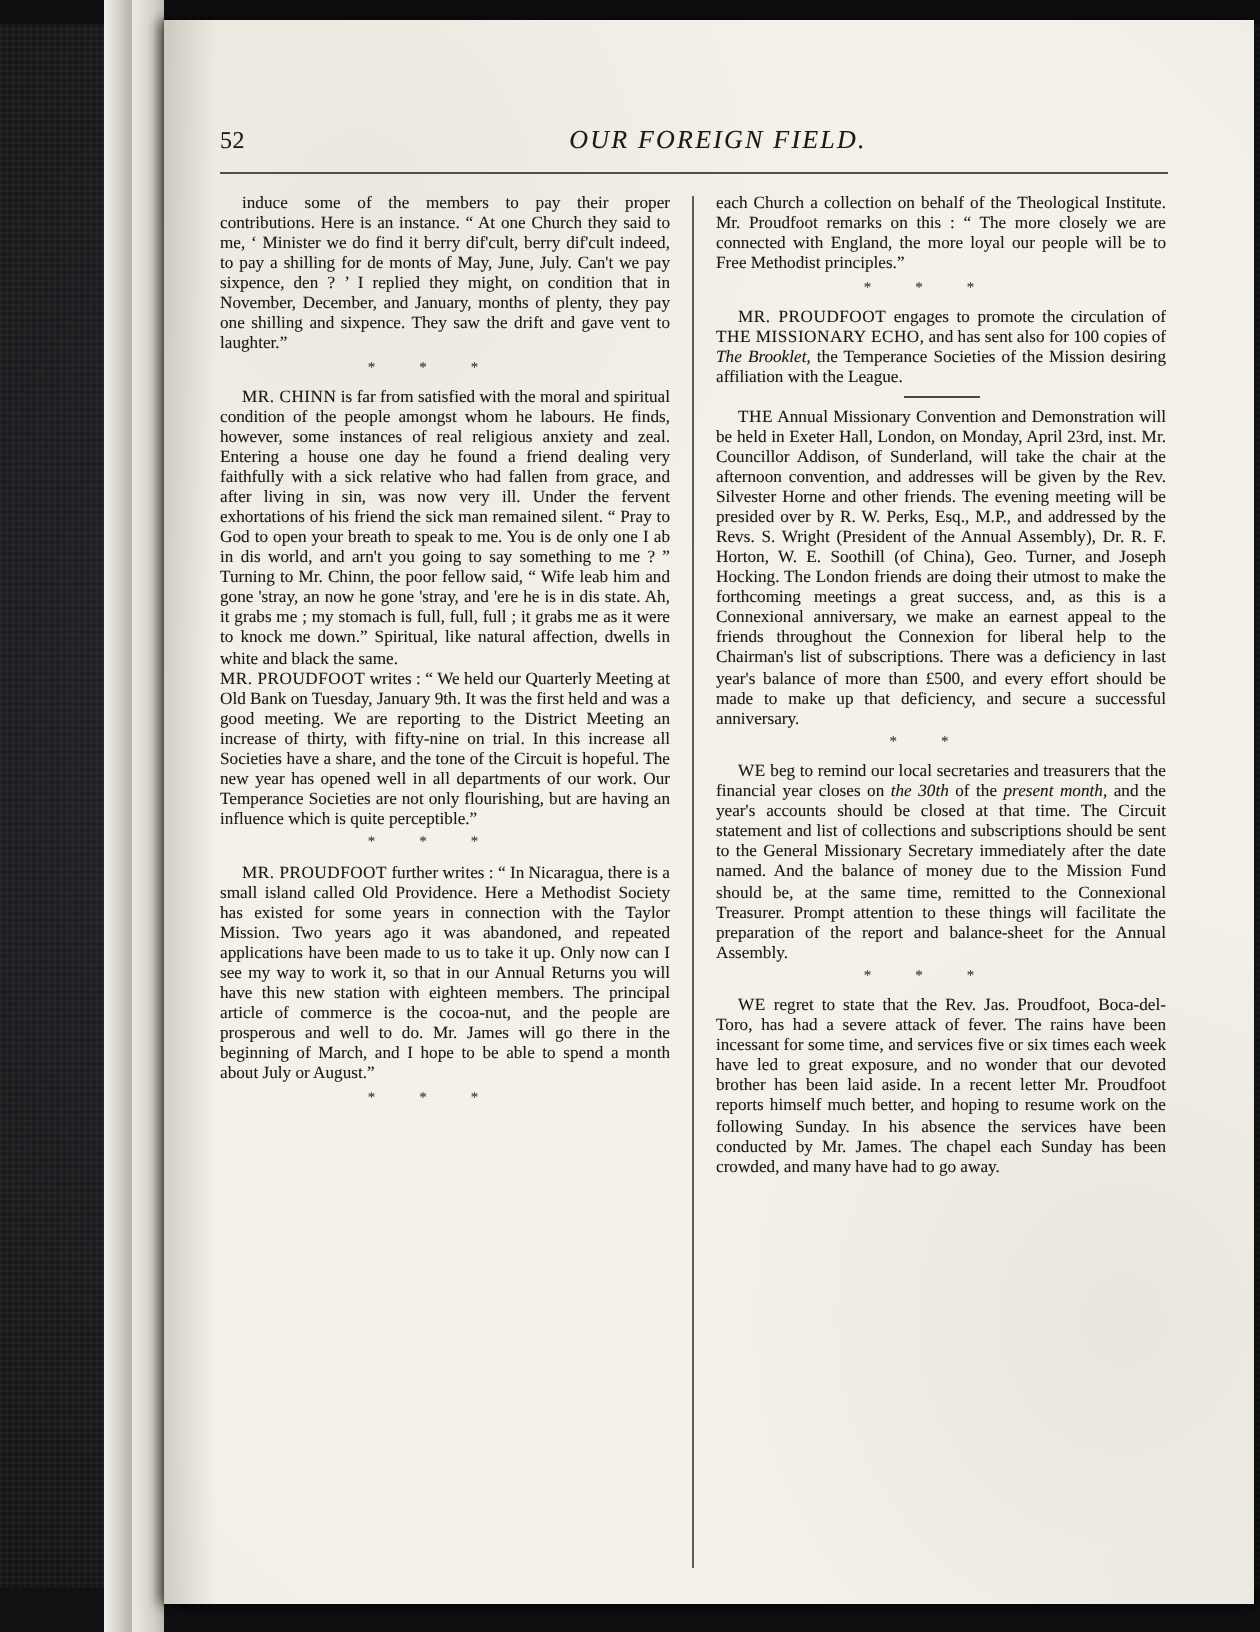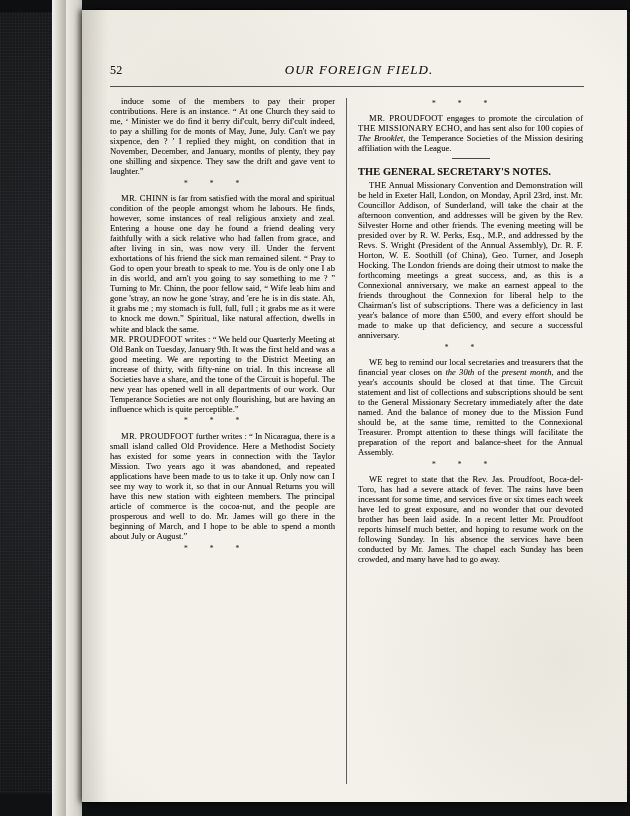--- a/index.html
+++ b/index.html
@@ -198,28 +198,28 @@
 
         <p class="orn"><span>*</span><span>*</span><span>*</span></p>
 
 
       </div>
 
       <div class="divider"></div>
 
       <div class="col right">
 
+        <p class="noind">each Church a collection on behalf of the Theological Institute. Mr. Proudfoot remarks on this : “ The more closely we are connected with England, the more loyal our people will be to Free Methodist principles.”</p>
 
         <p class="orn"><span>*</span><span>*</span><span>*</span></p>
 
         <p><span class="sc">MR. PROUDFOOT</span><span> engages to promote the circulation of </span><span class="sc">THE MISSIONARY ECHO</span><span>, and has sent also for 100 copies of </span><span class="it">The Brooklet</span><span>, the Temperance Societies of the Mission desiring affiliation with the League.</span></p>
 
         <div class="shortrule"></div>
 
-        <h2 class="secthead">THE GENERAL SECRETARY'S NOTES.</h2>
 
         <p><span class="sc">THE</span><span> Annual Missionary Convention and Demonstration will be held in Exeter Hall, London, on Monday, April 23rd, inst. Mr. Councillor Addison, of Sunderland, will take the chair at the afternoon convention, and addresses will be given by the Rev. Silvester Horne and other friends. The evening meeting will be presided over by R. W. Perks, Esq., M.P., and addressed by the Revs. S. Wright (President of the Annual Assembly), Dr. R. F. Horton, W. E. Soothill (of China), Geo. Turner, and Joseph Hocking. The London friends are doing their utmost to make the forthcoming meetings a great success, and, as this is a Connexional anniversary, we make an earnest appeal to the friends throughout the Connexion for liberal help to the Chairman's list of subscriptions. There was a deficiency in last year's balance of more than £500, and every effort should be made to make up that deficiency, and secure a successful anniversary.</span></p>
 
         <p class="orn"><span>*</span><span>*</span></p>
 
         <p><span class="sc">WE</span><span> beg to remind our local secretaries and treasurers that the financial year closes on </span><span class="it">the 30th</span><span> of the </span><span class="it">present month</span><span>, and the year's accounts should be closed at that time. The Circuit statement and list of collections and subscriptions should be sent to the General Missionary Secretary immediately after the date named. And the balance of money due to the Mission Fund should be, at the same time, remitted to the Connexional Treasurer. Prompt attention to these things will facilitate the preparation of the report and balance-sheet for the Annual Assembly.</span></p>
 
         <p class="orn"><span>*</span><span>*</span><span>*</span></p>
 
         <p><span class="sc">WE</span><span> regret to state that the Rev. Jas. Proudfoot, Boca-del-Toro, has had a severe attack of fever. The rains have been incessant for some time, and services five or six times each week have led to great exposure, and no wonder that our devoted brother has been laid aside. In a recent letter Mr. Proudfoot reports himself much better, and hoping to resume work on the following Sunday. In his absence the services have been conducted by Mr. James. The chapel each Sunday has been crowded, and many have had to go away.</span></p>

